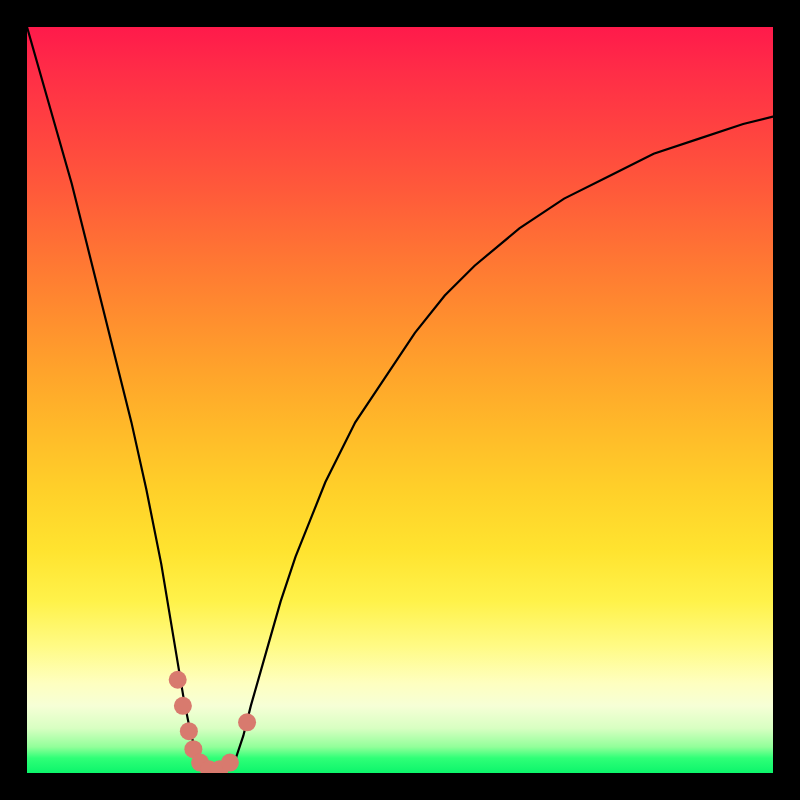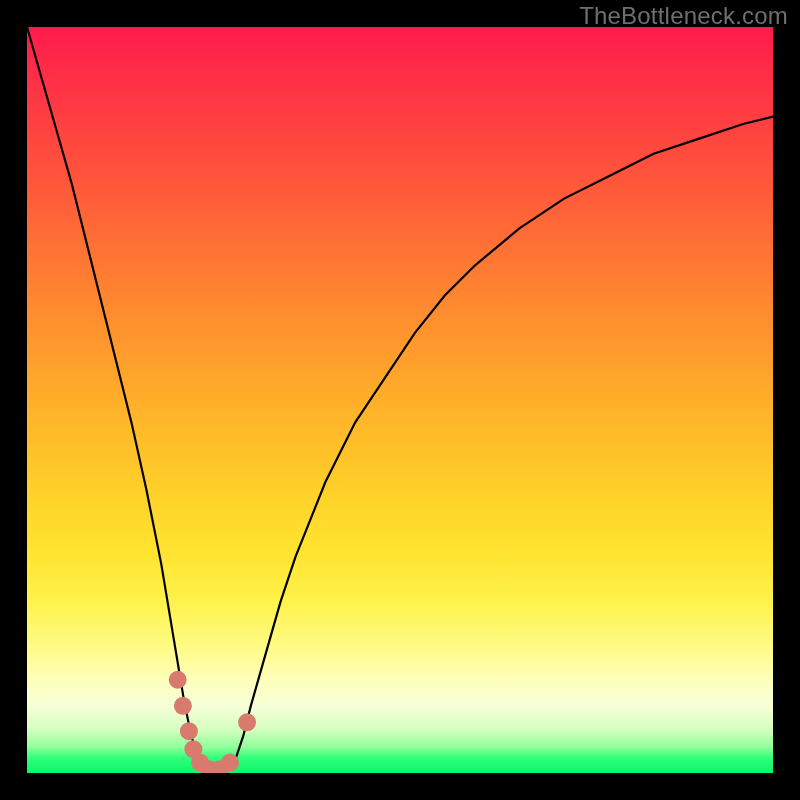--- a/index.html
+++ b/index.html
@@ -93,14 +93,13 @@
           <circle cx="161.88" cy="704.22" r="9" class="marker"></circle>
           <circle cx="166.36" cy="722.13" r="9" class="marker"></circle>
           <circle cx="173.07" cy="735.56" r="9" class="marker"></circle>
           <circle cx="182.02" cy="742.27" r="9" class="marker"></circle>
           <circle cx="192.47" cy="742.27" r="9" class="marker"></circle>
           <circle cx="202.91" cy="735.56" r="9" class="marker"></circle>
           <circle cx="220.07" cy="695.27" r="9" class="marker"></circle>
         </g>
     </svg>
   </div>
-  <div class="watermark">TheBottleneck.com</div>
 </div>
 
 </body></html>

